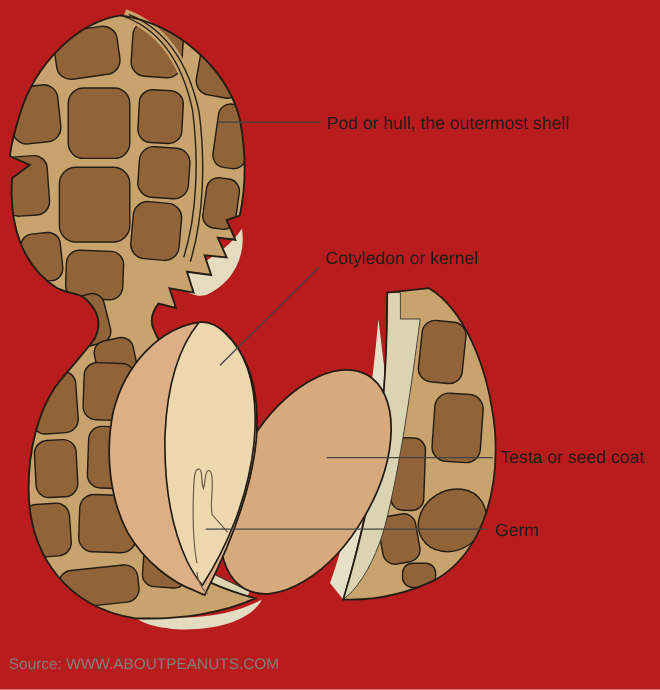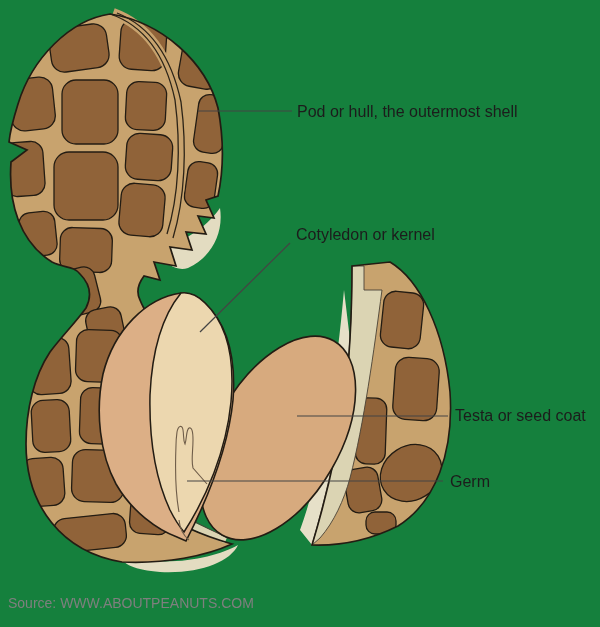--- a/index.html
+++ b/index.html
@@ -1,16 +1,16 @@
 <!DOCTYPE html>
 <html><head>
 <meta charset="utf-8">
 <style>
   html,body{margin:0;padding:0;background:#ffffff;}
-  .stage{position:relative;width:600px;height:627px;background:#15803d;overflow:hidden;
+  .stage{position:relative;width:600px;height:627px;background:#b91c1c;overflow:hidden;
          font-family:"Liberation Sans", sans-serif;}
   svg{display:block;}
   .label-text{font-family:"Liberation Sans", sans-serif;font-size:16px;fill:#1c1c1c;}
   .source-text{font-family:"Liberation Sans", sans-serif;font-size:14px;fill:#7f7f7f;}
 </style>
 </head>
 <body>
 
 <div class="stage">
 <svg width="600" height="627" viewBox="0 0 600 627">

